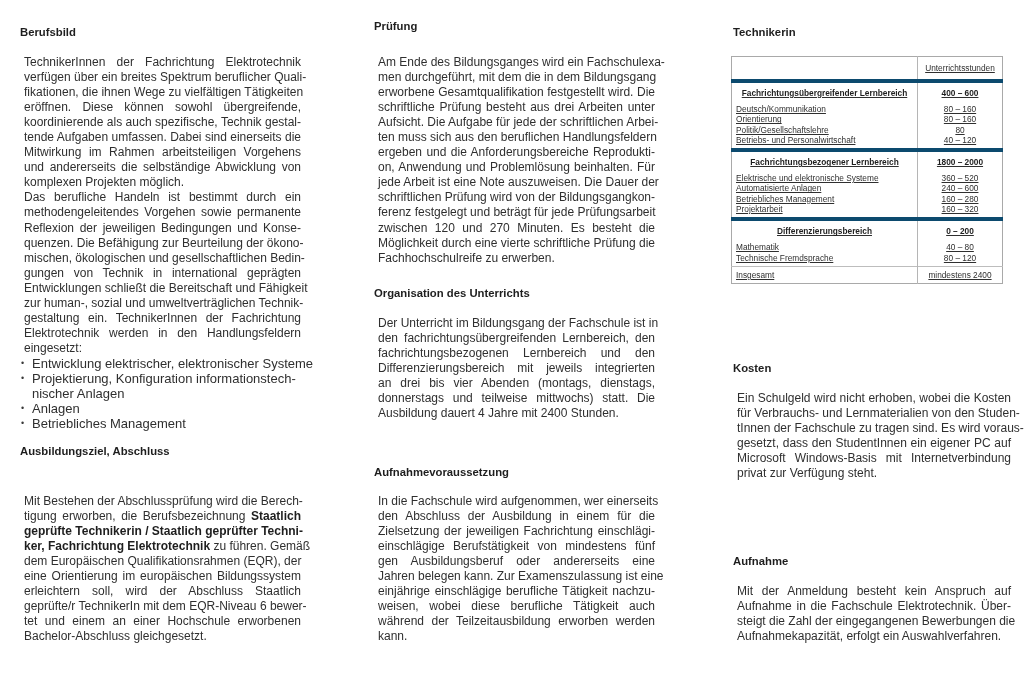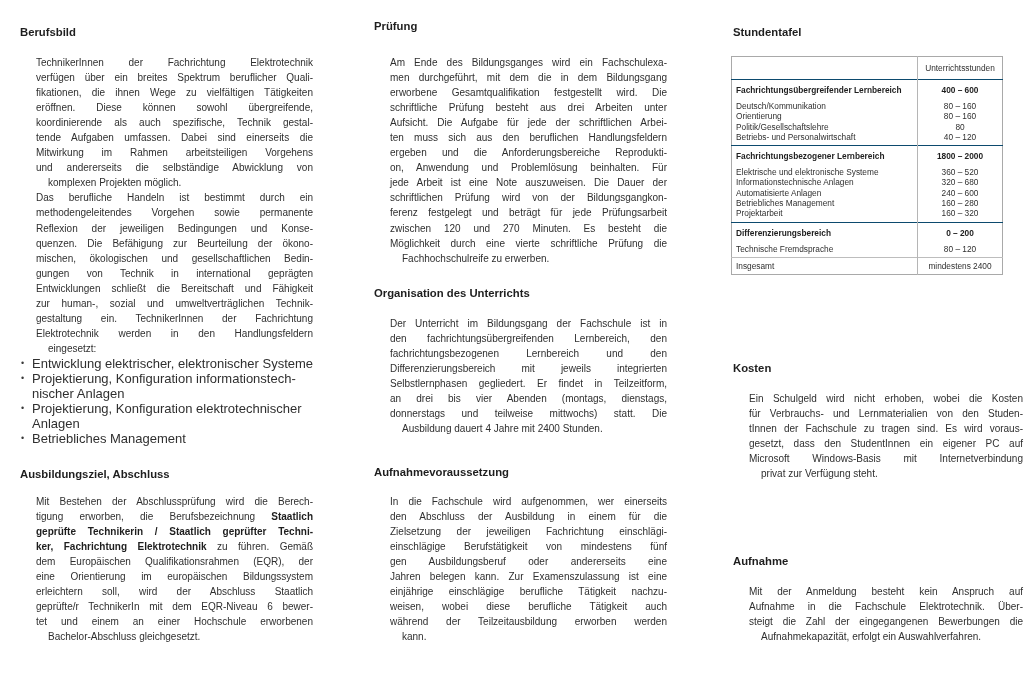--- a/index.html
+++ b/index.html
@@ -13,43 +13,43 @@
   .col-2 { left: 374px; width: 277px; }
   .col-3 { left: 733px; width: 274px; }
 
   .heading {
     position: absolute; left: 0;
     font-weight: bold; font-size: 11.3px; color: #1e1e1e;
     letter-spacing: 0;
     white-space: nowrap;
   }
   .para {
-    position: absolute; left: 16px; width: 100%;
-    font-size: 10px; line-height: 15.05px; color: #2f2f2f;
+    position: absolute; left: 4px; width: 100%;
+    font-size: 12px; line-height: 15.05px; color: #2f2f2f;
     text-align: justify; hyphens: manual;
   }
   .para .ln { display: block; text-align: justify; text-align-last: justify; white-space: nowrap; height: 15.05px; }
-  .para .ln.last { text-align-last: left; margin-left: 12px; }
+  .para .ln.last { text-align-last: left; }
   .para b { color: #1e1e1e; }
 
   .bullets { position: absolute; left: 0; width: 100%; font-size: 13px; line-height: 15.05px; color: #2f2f2f; margin: 0; padding: 0; list-style: none; }
   .bullets li { position: relative; padding-left: 12px; white-space: nowrap; }
   .bullets li::before { content: "\2022"; position: absolute; left: 1px; top: 0; font-size: 9px; color: #3a3a3a; }
   .bullets li .cont { display: block; }
 
   
   .table {
     position: absolute; left: -2px; top: 56px; width: 272px;
     border: 1px solid #a9a9a9; border-collapse: collapse;
-    font-size: 8.3px; color: #2f2f2f;
+    font-size: 8.3px; color: #2f2f2f; text-decoration: underline;
   }
   .table td { padding: 0 4px; vertical-align: top; }
   .table td.c2 { border-left: 1px solid #b5b5b5; text-align: center; width: 76px; }
   .table tr.hdr td { height: 22px; vertical-align: middle; }
-  .table tr.group-first td { border-top: 1px solid #0c4a6e; padding-top: 5px; }
+  .table tr.group-first td { border-top: 4px solid #0c4a6e; padding-top: 5px; text-align: center; }
   .table tr.group-title td { font-weight: bold; color: #1e1e1e; height: 13px; }
   .table tr.spacer td { height: 3px; padding: 0; }
   .table tr.item td { height: 10px; line-height: 10.3px; }
   .table tr.group-end td { padding-bottom: 3px; }
   .table tr.total td { border-top: 1px solid #bdbdbd; height: 16px; vertical-align: middle; }
 </style>
 </head>
 <body>
 
 <div class="col col-1">
@@ -78,28 +78,27 @@
     </div>
   <ul class="bullets" style="top:356px">
       <li>
         <span class="cont">Entwicklung elektrischer, elektronischer Systeme</span>
       </li>
       <li>
         <span class="cont">Projektierung, Konfiguration informationstech-</span>
         <span class="cont">nischer Anlagen</span>
       </li>
       <li>
-        <span class="cont">Projektierung, Konfiguration elektrotechnischer</span>
         <span class="cont"> Anlagen</span>
       </li>
       <li>
         <span class="cont">Betriebliches Management</span>
       </li>
     </ul>
-  <div class="heading" style="top:468px">Ausbildungsziel, Abschluss</div>
+  <div class="heading" style="top:445px">Ausbildungsziel, Abschluss</div>
   <div class="para" style="top:494px">
       <span class="ln">Mit Bestehen der Abschlussprüfung wird die Berech-</span>
       <span class="ln">tigung erworben, die Berufsbezeichnung <b>Staatlich</b></span>
       <span class="ln"><b>geprüfte Technikerin / Staatlich geprüfter Techni-</b></span>
       <span class="ln"><b>ker, Fachrichtung Elektrotechnik</b> zu führen. Gemäß</span>
       <span class="ln">dem Europäischen Qualifikationsrahmen (EQR), der</span>
       <span class="ln">eine Orientierung im europäischen Bildungssystem</span>
       <span class="ln">erleichtern soll, wird der Abschluss Staatlich</span>
       <span class="ln">geprüfte/r TechnikerIn mit dem EQR-Niveau 6 bewer-</span>
       <span class="ln">tet und einem an einer Hochschule erworbenen</span>
@@ -124,42 +123,41 @@
       <span class="ln">zwischen 120 und 270 Minuten. Es besteht die</span>
       <span class="ln">Möglichkeit durch eine vierte schriftliche Prüfung die</span>
       <span class="ln last">Fachhochschulreife zu erwerben.</span>
     </div>
   <div class="heading" style="top:287px">Organisation des Unterrichts</div>
   <div class="para" style="top:316px">
       <span class="ln">Der Unterricht im Bildungsgang der Fachschule ist in</span>
       <span class="ln">den fachrichtungsübergreifenden Lernbereich, den</span>
       <span class="ln">fachrichtungsbezogenen Lernbereich und den</span>
       <span class="ln">Differenzierungsbereich mit jeweils integrierten</span>
-      <span class="ln">Selbstlernphasen gegliedert. Er findet in Teilzeitform,</span>
       <span class="ln">an drei bis vier Abenden (montags, dienstags,</span>
       <span class="ln">donnerstags und teilweise mittwochs) statt. Die</span>
       <span class="ln last">Ausbildung dauert 4 Jahre mit 2400 Stunden.</span>
     </div>
   <div class="heading" style="top:466px">Aufnahmevoraussetzung</div>
   <div class="para" style="top:494px">
       <span class="ln">In die Fachschule wird aufgenommen, wer einerseits</span>
       <span class="ln">den Abschluss der Ausbildung in einem für die</span>
       <span class="ln">Zielsetzung der jeweiligen Fachrichtung einschlägi-</span>
       <span class="ln">einschlägige Berufstätigkeit von mindestens fünf</span>
       <span class="ln">gen Ausbildungsberuf oder andererseits eine</span>
       <span class="ln">Jahren belegen kann. Zur Examenszulassung ist eine</span>
       <span class="ln">einjährige einschlägige berufliche Tätigkeit nachzu-</span>
       <span class="ln">weisen, wobei diese berufliche Tätigkeit auch</span>
       <span class="ln">während der Teilzeitausbildung erworben werden</span>
       <span class="ln last">kann.</span>
     </div>
 </div>
 
 <div class="col col-3">
-  <div class="heading" style="top:26px">Stundentafel</div>
+  <div class="heading" style="top:26px">Technikerin</div>
   <table class="table">
     <tbody id="stundentafel-body">
         <tr class="hdr">
           <td></td>
           <td class="c2">Unterrichtsstunden</td>
         </tr>
         <tr class="group-first group-title">
           <td>Fachrichtungsübergreifender Lernbereich</td>
           <td class="c2">400 – 600</td>
         </tr>
@@ -189,42 +187,42 @@
         </tr>
         <tr class="spacer">
           <td></td>
           <td class="c2"></td>
         </tr>
         <tr class="item">
           <td>Elektrische und elektronische Systeme</td>
           <td class="c2">360 – 520</td>
         </tr>
         <tr class="item">
-          <td>Informationstechnische Anlagen</td>
-          <td class="c2">320 – 680</td>
-        </tr>
-        <tr class="item">
           <td>Automatisierte Anlagen</td>
           <td class="c2">240 – 600</td>
         </tr>
         <tr class="item">
           <td>Betriebliches Management</td>
           <td class="c2">160 – 280</td>
         </tr>
         <tr class="item group-end">
           <td>Projektarbeit</td>
           <td class="c2">160 – 320</td>
         </tr>
         <tr class="group-first group-title">
           <td>Differenzierungsbereich</td>
           <td class="c2">0 – 200</td>
         </tr>
         <tr class="spacer">
           <td></td>
           <td class="c2"></td>
+        </tr>
+        <tr class="item">
+          <td>Mathematik</td>
+          <td class="c2">40 – 80</td>
         </tr>
         <tr class="item group-end">
           <td>Technische Fremdsprache</td>
           <td class="c2">80 – 120</td>
         </tr>
         <tr class="total">
           <td>Insgesamt</td>
           <td class="c2">mindestens 2400</td>
         </tr>
       </tbody>

